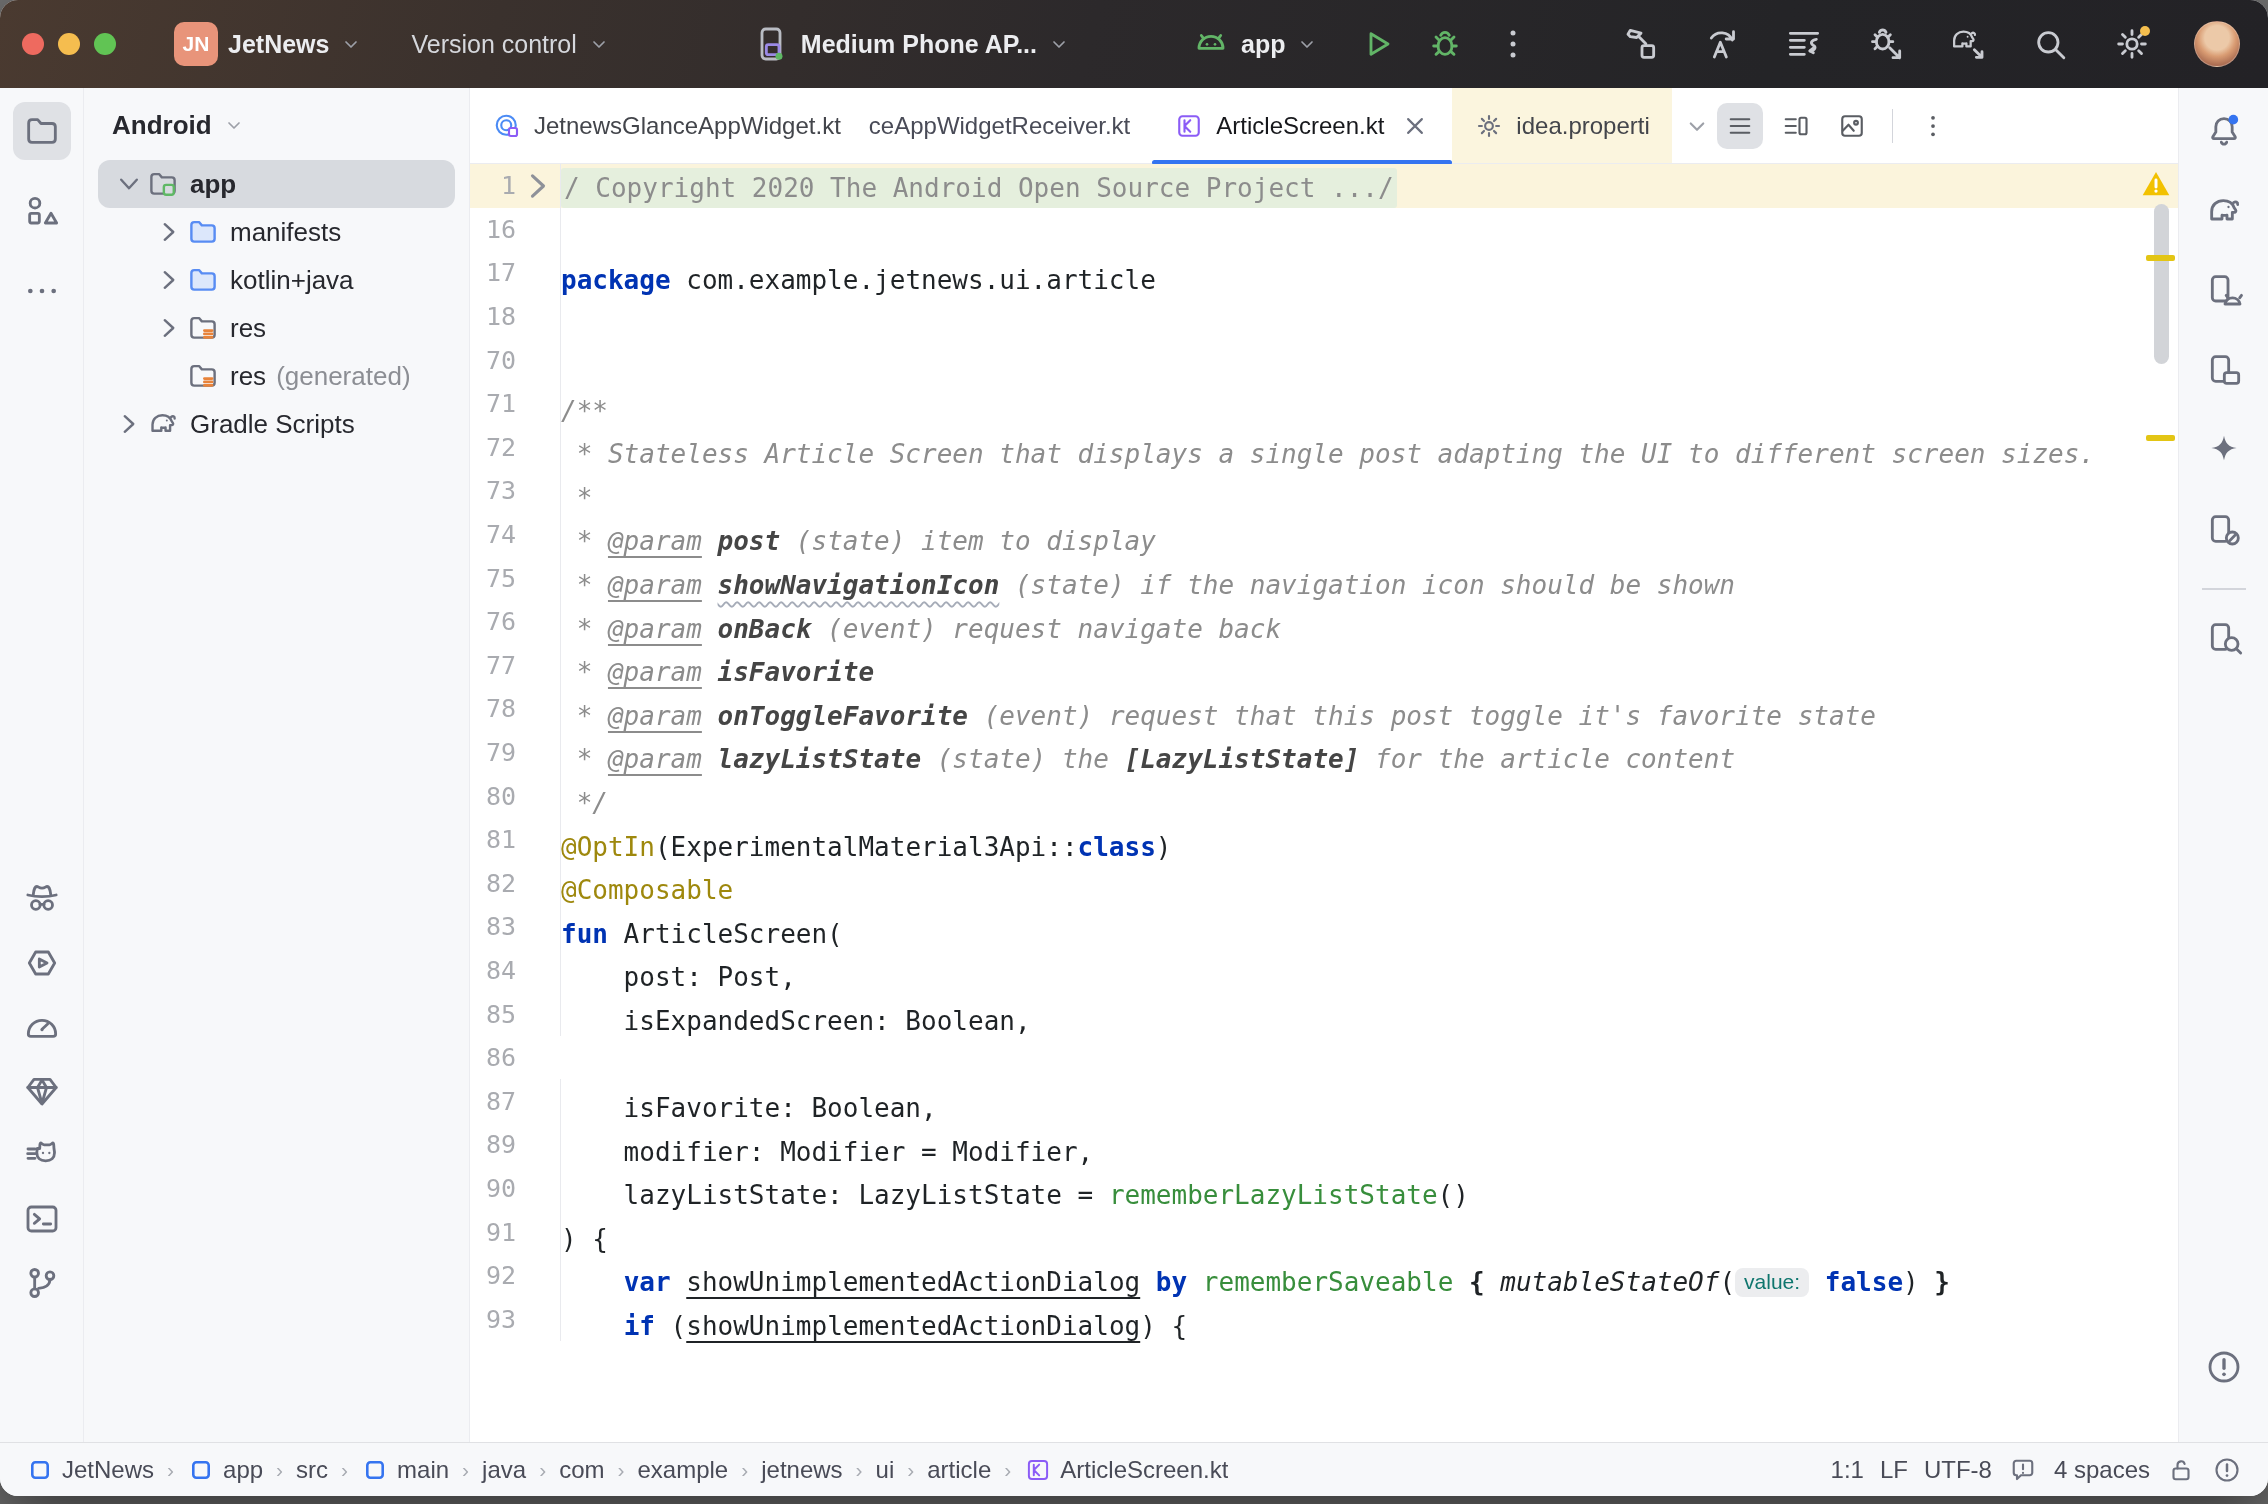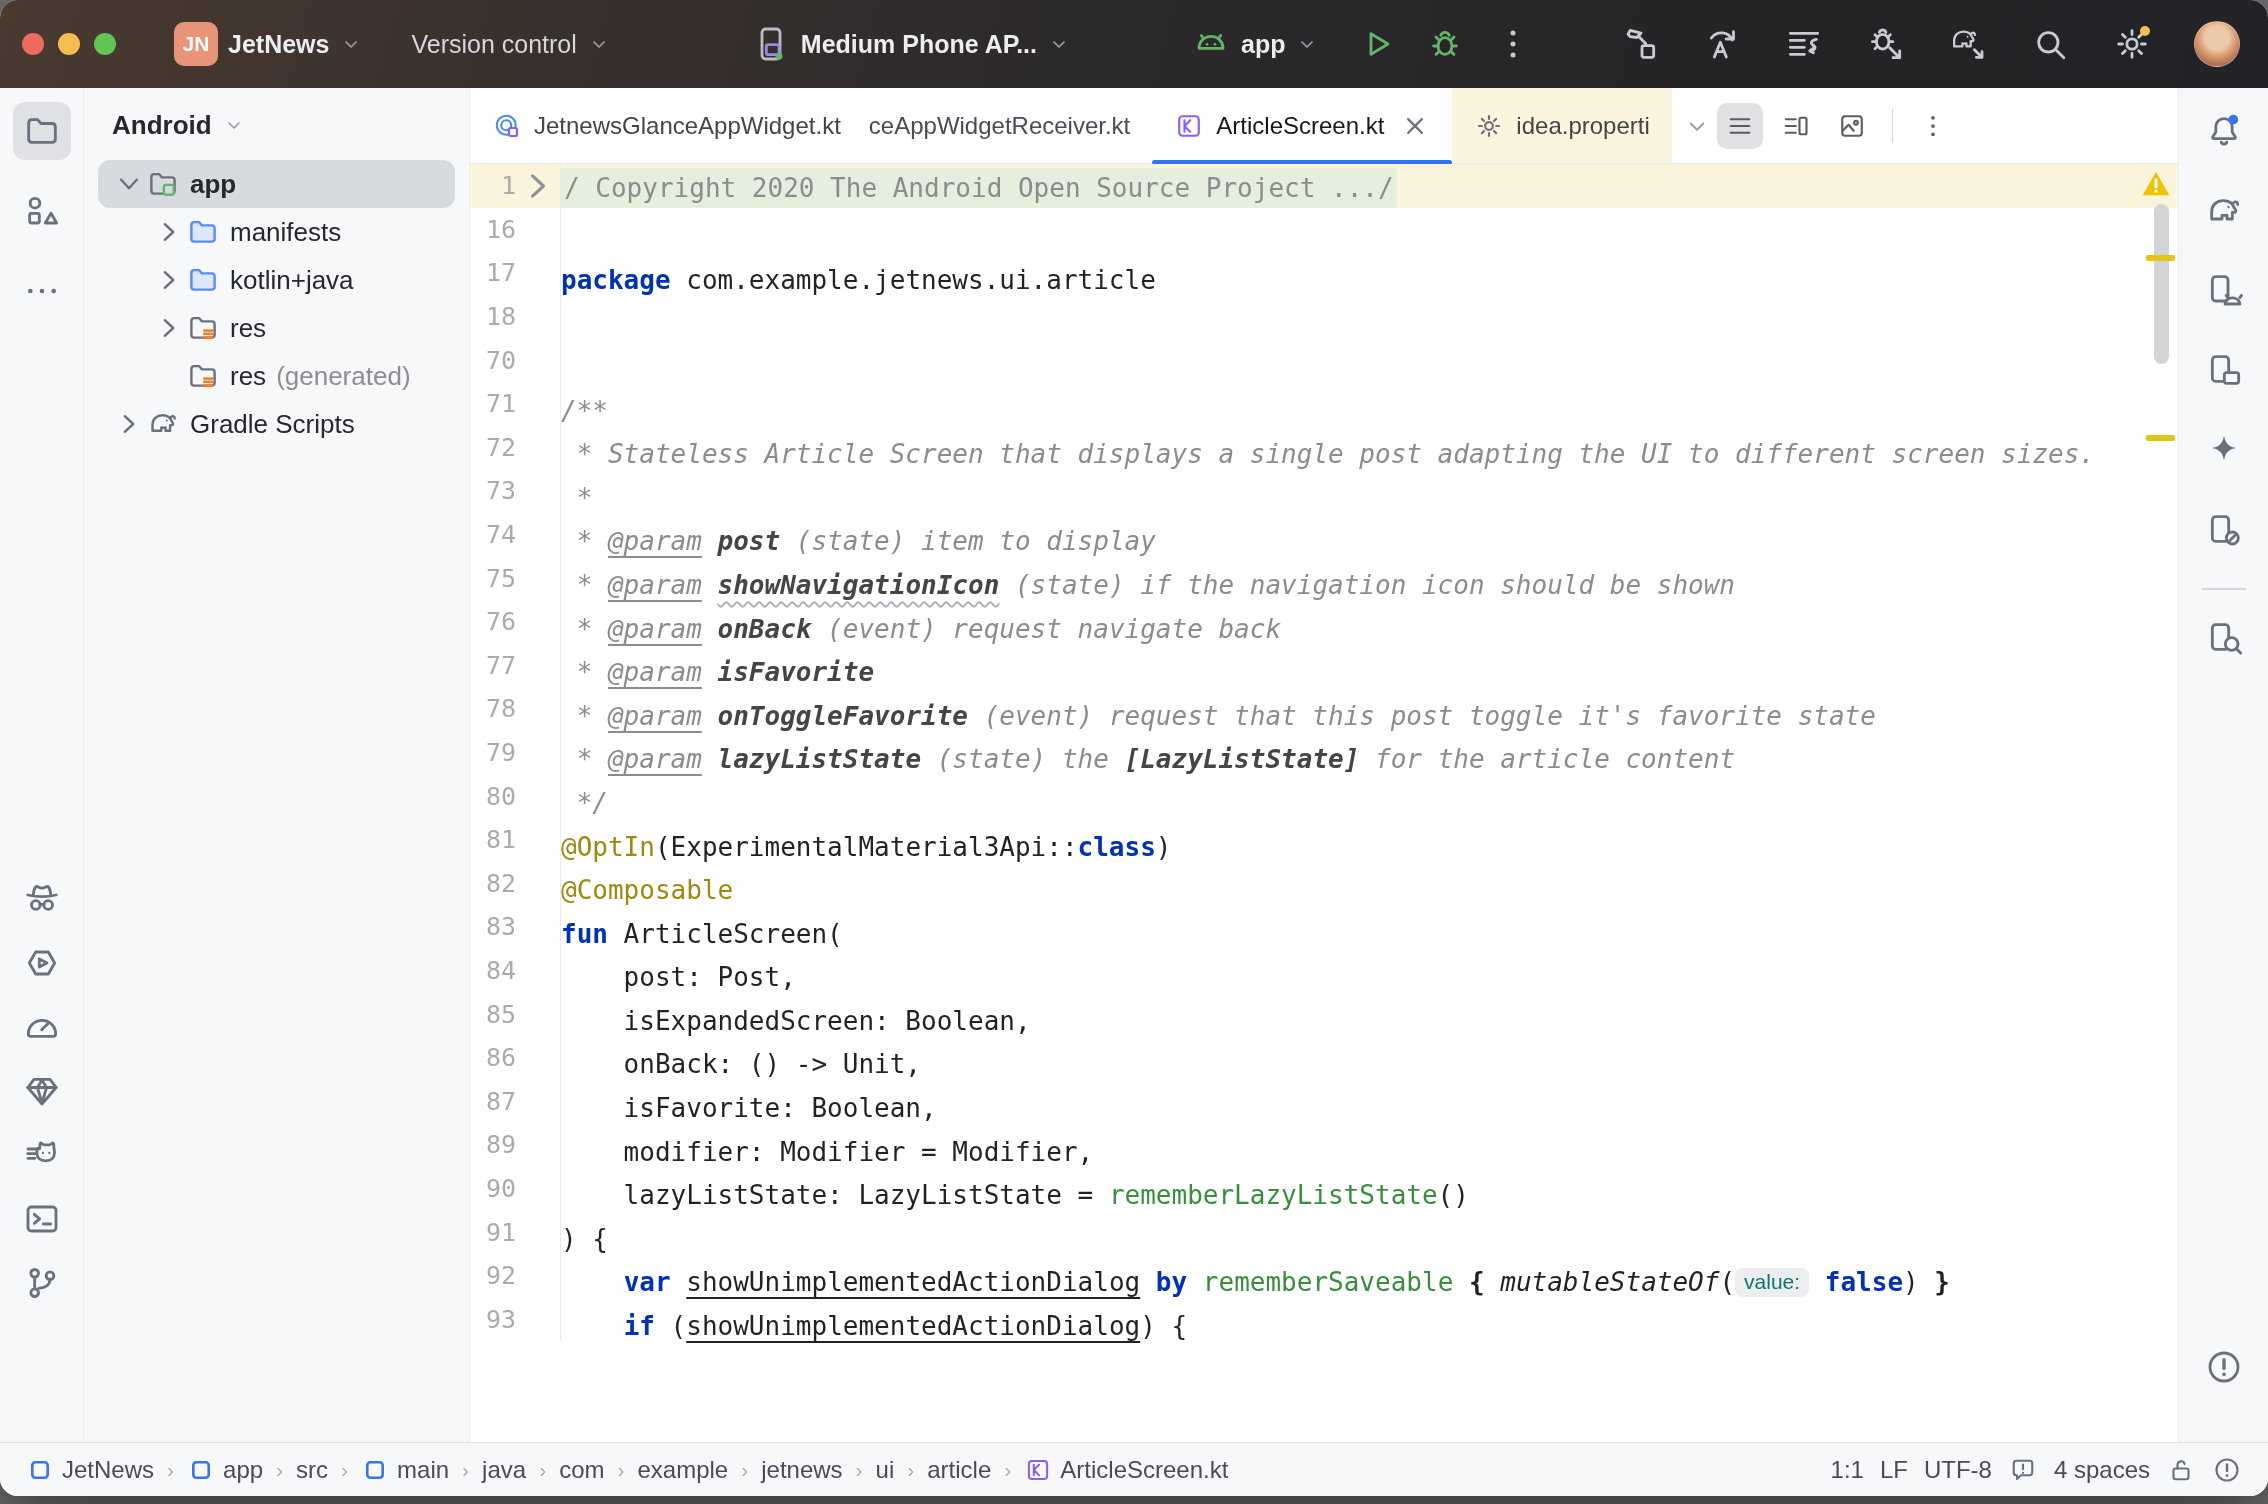--- a/index.html
+++ b/index.html
@@ -623,21 +623,20 @@
             <span class="code-text"><span>    post: Post,</span></span>
           </div>
           <div class="code-row">
             <span class="gutter-num">85</span>
             <span class="gutter-fold"></span>
             <span class="code-text"><span>    isExpandedScreen: Boolean,</span></span>
           </div>
           <div class="code-row">
             <span class="gutter-num">86</span>
             <span class="gutter-fold"></span>
-            <span class="code-text"><span>    onBack: () -&gt; Unit,</span></span>
           </div>
           <div class="code-row">
             <span class="gutter-num">87</span>
             <span class="gutter-fold"></span>
             <span class="code-text"><span>    isFavorite: Boolean,</span></span>
           </div>
           <div class="code-row">
             <span class="gutter-num">89</span>
             <span class="gutter-fold"></span>
             <span class="code-text"><span>    modifier: Modifier = Modifier,</span></span>

